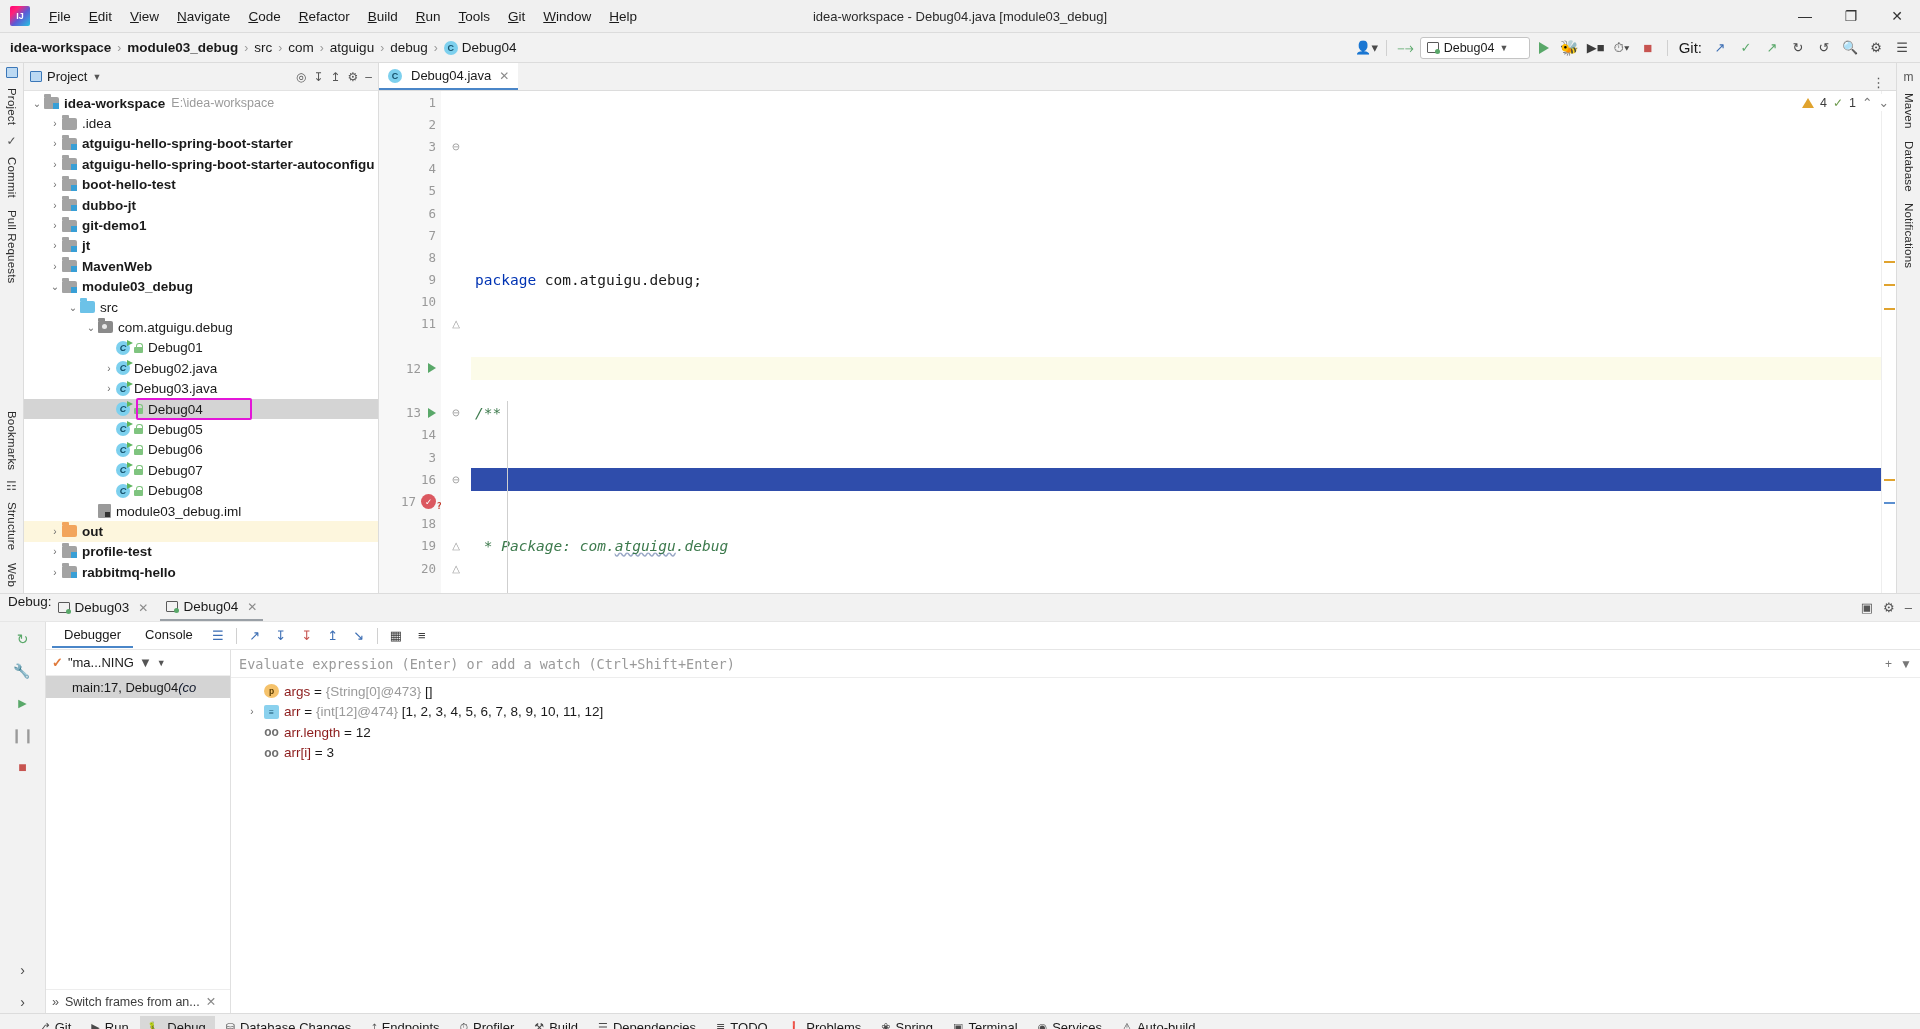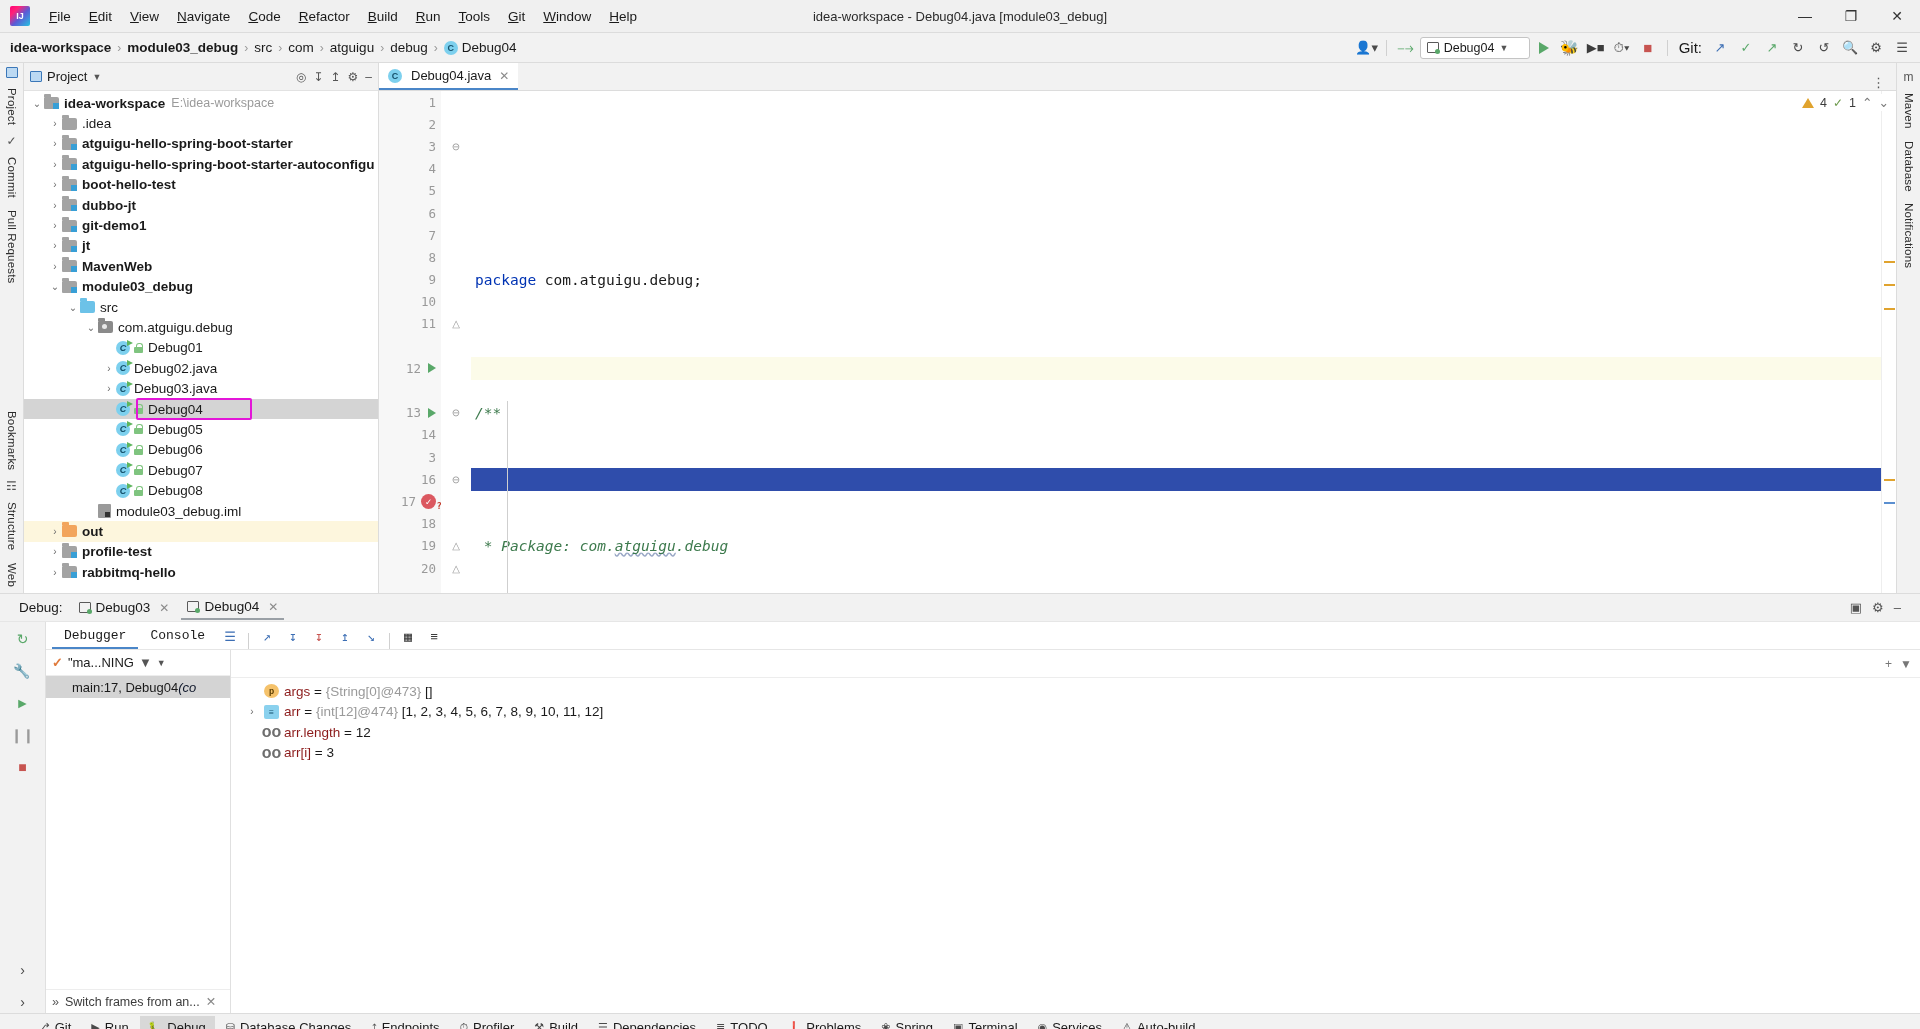--- a/index.html
+++ b/index.html
@@ -187,40 +187,40 @@
              border-right:6px solid transparent;border-bottom:10px solid #e0a32e; }
   .gray-chk { color: #6e9b4e; font-size: 12px; }
 
   
   #rrail { width: 24px; background: #f2f2f2; border-left: 1px solid #dcdcdc;
            display:flex; flex-direction: column; align-items:center; padding-top:4px; }
 
   
   #debugpanel { height: 420px; background: #fff; border-top: 1px solid #dcdcdc;
                 display: flex; flex-direction: column; }
-  #dbg-head { height: 28px; background: #f2f2f2; display: flex; align-items: center;
-              padding: 0 19px; gap: 10px; border-bottom: 1px solid #e6e6e6; }
+  #dbg-head { height: 28px; background: #f2f2f2; display: flex; 
+              padding: 0 8px; border-bottom: 1px solid #e6e6e6; }
   #dbg-head .lbl { font-size: 13.5px; }
   .dtab { display: flex; align-items: center; gap: 5px; font-size: 13.5px;
           padding: 4px 6px; }
   .dtab.active { border-bottom: 2.5px solid #9aa0a6; }
   .dtab .x { color: #8a8a8a; font-size: 12px; margin-left: 4px; }
   #dbg-head .right { margin-left: auto; display: flex; gap: 10px; color: #555;
                      font-size: 13px; align-items:center; }
 
   #dbg-body { flex: 1; display: flex; }
   #dbg-left { width: 46px; background: #f2f2f2; border-right: 1px solid #e0e0e0;
               display: flex; flex-direction: column; align-items: center;
               padding-top: 6px; gap: 10px; }
   .dl-ico { width: 24px; height: 22px; display:flex; align-items:center;
             justify-content:center; font-size: 14px; color: #4a4a4a; }
   #dbg-right { flex: 1; display: flex; flex-direction: column; }
 
-  #dbg-toolbar { height: 28px; display: flex; align-items: flex-end; gap: 0;
-                 border-bottom: 1px solid #e6e6e6; padding-left: 6px; font-family: Liberation Mono, monospace; }
+  #dbg-toolbar { height: 28px; display: flex; align-items: center; gap: 0;
+                 border-bottom: 1px solid #e6e6e6; padding-left: 6px; }
   .dsub { font-size: 13px; padding: 4px 12px; }
   .dsub.active { border-bottom: 2.5px solid #4a86c8; }
   .dbtn { width: 26px; height: 24px; display:flex; align-items:center;
           justify-content:center; font-size: 13px; color: #3c6eb4; }
   .vsep { width:1px; height:16px; background:#d0d0d0; margin: 0 5px; }
 
   #dbg-content { flex: 1; display: flex; }
   #frames { width: 185px; border-right: 1px solid #e0e0e0; display:flex;
             flex-direction: column; }
   #frames-top { height: 26px; display: flex; align-items: center; gap: 5px;
@@ -241,21 +241,21 @@
   #evalbar .r { margin-left: auto; display: flex; gap: 8px; color: #777; font-size: 12px; }
   .vrow { height: 20.5px; display:flex; align-items:center; font-size: 13.5px;
           padding-left: 14px; gap: 5px; }
   .vexp { width: 14px; color: #6e6e6e; font-size: 10px; text-align:center; flex:none; }
   .vico { width: 15px; height: 14px; flex:none; display:flex; align-items:center;
           justify-content:center; font-size: 8.5px; font-weight: bold;
           border-radius: 2px; }
   .vico.p  { background:#f5c26b; color:#5a3c00; border-radius:50%; }
   .vico.ar { background:#8ad1ee; color:#14506b; }
   .vico.i  { background:#8ad1ee; color:#14506b; }
-  .vico.oo { background:none; color:#6e6e6e; font-size:16px; }
+  .vico.oo { background:none; color:#6e6e6e; font-size:12px; }
   .vname { color: #8b1a1a; }
   .vref  { color: #9a9a9a; }
   .vval  { color: #1a1a1a; }
 
   
   #toolwin { height: 28px; background: #f2f2f2; border-top: 1px solid #dcdcdc;
              display: flex; align-items: center; padding-left: 28px; gap: 2px; }
   .tw { display: flex; align-items: center; gap: 5px; padding: 4px 9px;
         font-size: 13px; color: #1a1a1a; }
   .tw.active { background: #d8d8d8; }
@@ -780,20 +780,21 @@
             </div>
           <div id="frames-bot">
             <span style="color:#555">»</span>
             <span>Switch frames from an...</span>
             <span style="color:#8a8a8a">✕</span>
           </div>
         </div>
 
         <div id="vars">
           <div id="evalbar">
+            <span class="ph">Evaluate expression (Enter) or add a watch (Ctrl+Shift+Enter)</span>
             <span class="r">
               <span>+</span>
               <span>▼</span>
             </span>
           </div>
           <div id="varlist" style="flex:1;padding-top:3px">
               <div class="vrow">
                 <span class="vexp"></span>
                 <span class="vico p">p</span>
                 <span><span class="vname">args</span><span class="vval"> = </span><span class="vref">{String[0]@473}</span><span class="vval"> []</span></span>

